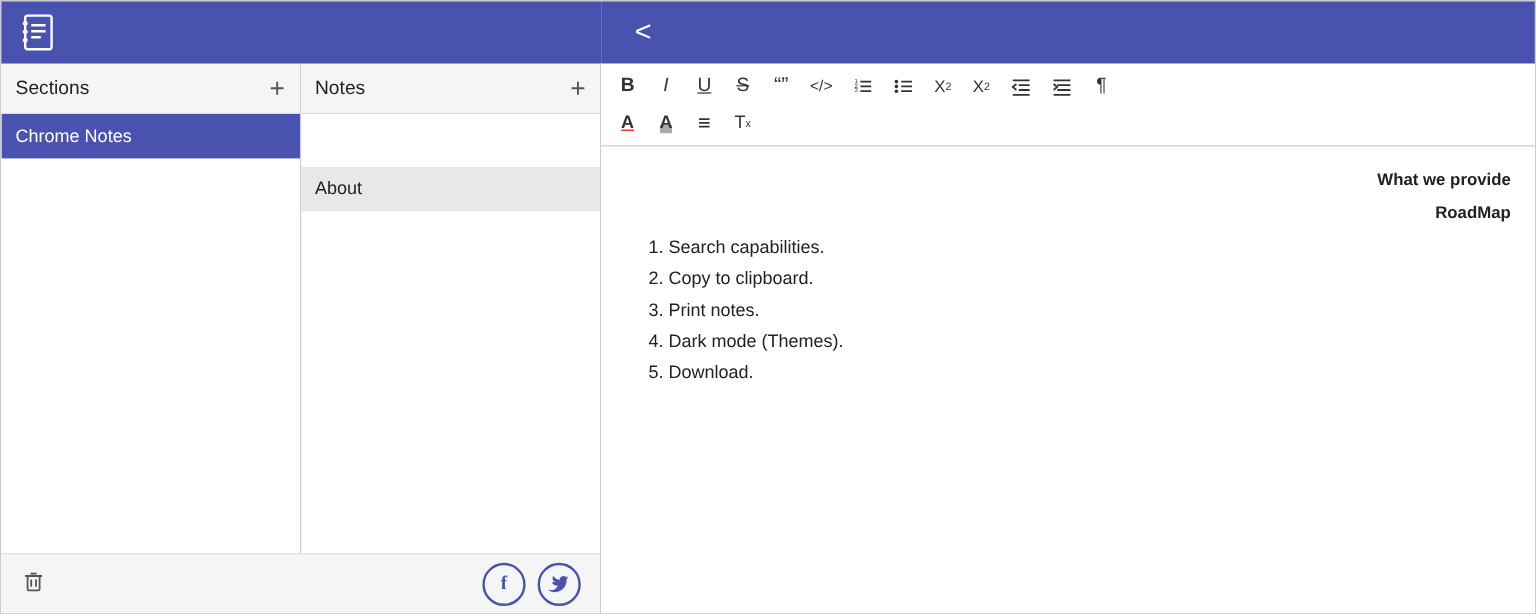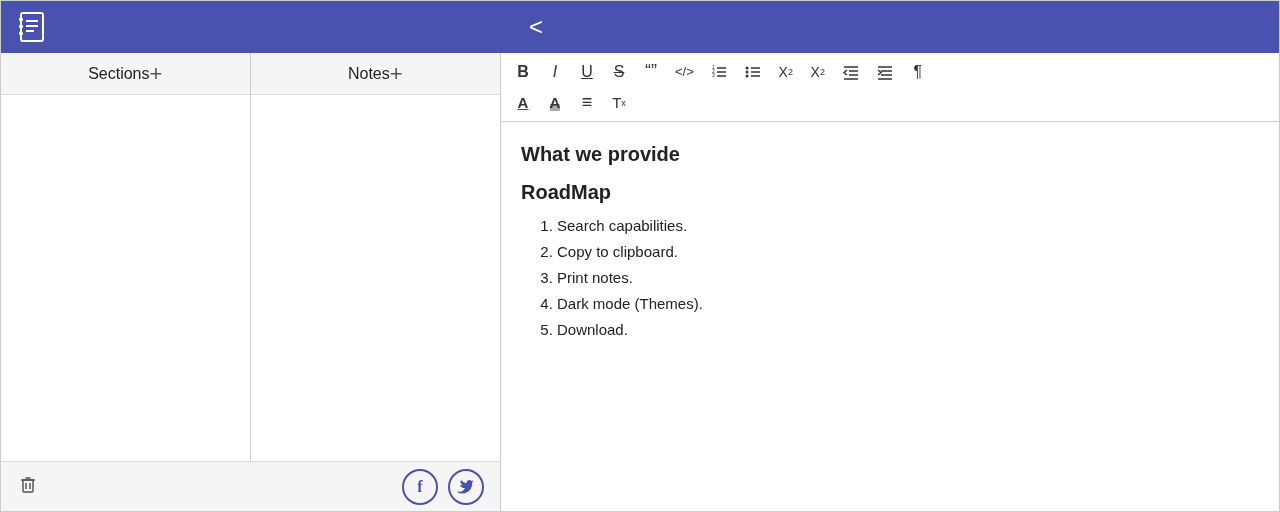--- a/index.html
+++ b/index.html
@@ -36,21 +36,21 @@
       width: 250px;
       display: flex;
       flex-direction: column;
       border-right: 1px solid #ccc;
     }
 
     .col-header {
       height: 42px;
       display: flex;
       align-items: center;
-      justify-content: center;
+      justify-content: space-between;
       padding: 0 12px;
       background: #f5f5f5;
       border-bottom: 1px solid #ddd;
     }
 
     .col-header-label {
       font-size: 16px;
       font-weight: 500;
       color: #222;
     }
@@ -193,23 +193,24 @@
     .content-area {
       flex: 1;
       padding: 16px 20px;
       overflow-y: auto;
       font-size: 15px;
       color: #222;
       line-height: 1.6;
     }
 
     .content-area h2 {
-      font-size: 20px;
+      font-size: 14px;
       font-weight: bold;
       margin-bottom: 6px;
+      text-align: right;
     }
 
     .content-area ol {
       padding-left: 36px;
       margin-bottom: 14px;
     }
 
     .content-area ol li {
       margin-bottom: 2px;
     }
@@ -282,26 +283,32 @@
 <div class="main-layout">
 
   <div class="left-wrapper">
     <div class="left-columns">
 
       <div class="sections-col">
         <div class="col-header">
           <span class="col-header-label">Sections</span>
           <button class="col-header-add">+</button>
         </div>
+        <div class="sections-list">
+          <div class="section-item active">Chrome Notes</div>
+        </div>
       </div>
 
       <div class="notes-col">
         <div class="col-header">
           <span class="col-header-label">Notes</span>
           <button class="col-header-add">+</button>
+        </div>
+        <div class="notes-list">
+          <div class="note-item active">About</div>
         </div>
       </div>
 
     </div>
 
     <div class="bottom-bar">
       <button class="delete-btn">
         <svg width="22" height="22" viewBox="0 0 22 22" fill="none" xmlns="http://www.w3.org/2000/svg">
           <rect x="6" y="7" width="10" height="12" rx="1" fill="none" stroke="#555" stroke-width="1.5"></rect>
           <line x1="4" y1="7" x2="18" y2="7" stroke="#555" stroke-width="1.5"></line>

